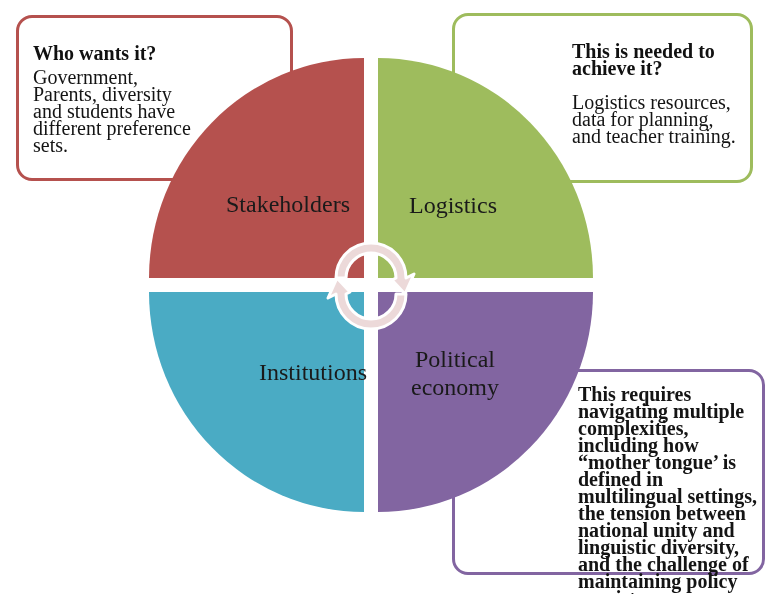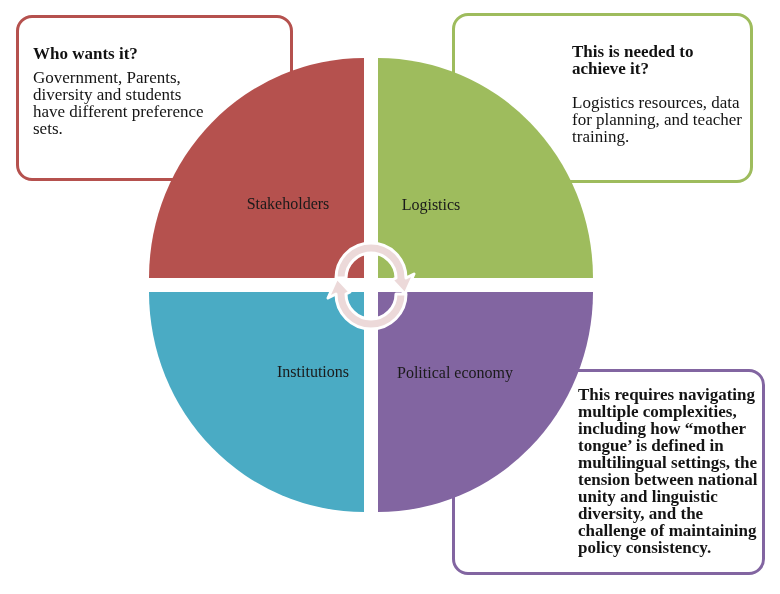--- a/index.html
+++ b/index.html
@@ -20,21 +20,21 @@
     z-index: 1;
   }
   .callout-tl { left: 16px;  top: 15px;  width: 277px; height: 166px; border-color: #b5514e; }
   .callout-tr { left: 452px; top: 13px;  width: 301px; height: 170px; border-color: #9ebc5d; }
   .callout-bl { left: 16px;  top: 372px; width: 273px; height: 201px; border-color: #4aabc4; }
   .callout-br { left: 452px; top: 369px; width: 313px; height: 206px; border-color: #8265a1; }
 
   .callout-text {
     position: absolute;
     color: #141414;
-    font-size: 17px;
+    font-size: 20px;
     line-height: 17px;
   }
   .callout-tl .callout-text { left: 14px;  top: 27px; width: 172px; }
   .callout-tr .callout-text { left: 117px; top: 27px; width: 170px; }
   .callout-bl .callout-text { left: 11px;  top: 50px; width: 172px; }
   .callout-br .callout-text { left: 123px; top: 14px; width: 186px; font-weight: bold; }
 
   .callout-heading { font-weight: bold; color: #111111; }
   .callout-heading:empty { display: none; }
   .callout-tl .callout-heading { margin-bottom: 7px; }
@@ -53,28 +53,28 @@
   .quadrant { width: 100%; height: 100%; }
   .q-tl { background: #b5514e; border-top-left-radius: 100% 100%; }
   .q-tr { background: #9ebc5d; border-top-right-radius: 100% 100%; }
   .q-bl { background: #4aabc4; border-bottom-left-radius: 100% 100%; }
   .q-br { background: #8265a1; border-bottom-right-radius: 100% 100%; }
 
   .quadrant-label {
     position: absolute;
     transform: translate(-50%, -50%);
     color: #1a1a1a;
-    font-size: 16px;
+    font-size: 24px;
     white-space: nowrap;
     text-align: center;
     z-index: 3;
     line-height: 1.18;
   }
   .label-stakeholders { left: 288px; top: 204px; }
-  .label-logistics    { left: 431px; top: 205px; }
+  .label-logistics    { left: 453px; top: 205px; }
   .label-institutions { left: 289px; top: 372px; margin-left: 24px; }
   .label-political    { left: 455px; top: 373px; white-space: normal; width: 130px; }
 
   
   .cycle-arrows {
     position: absolute; left: 316px; top: 231px;
     width: 110px; height: 110px;
     z-index: 4;
   }
 </style>

